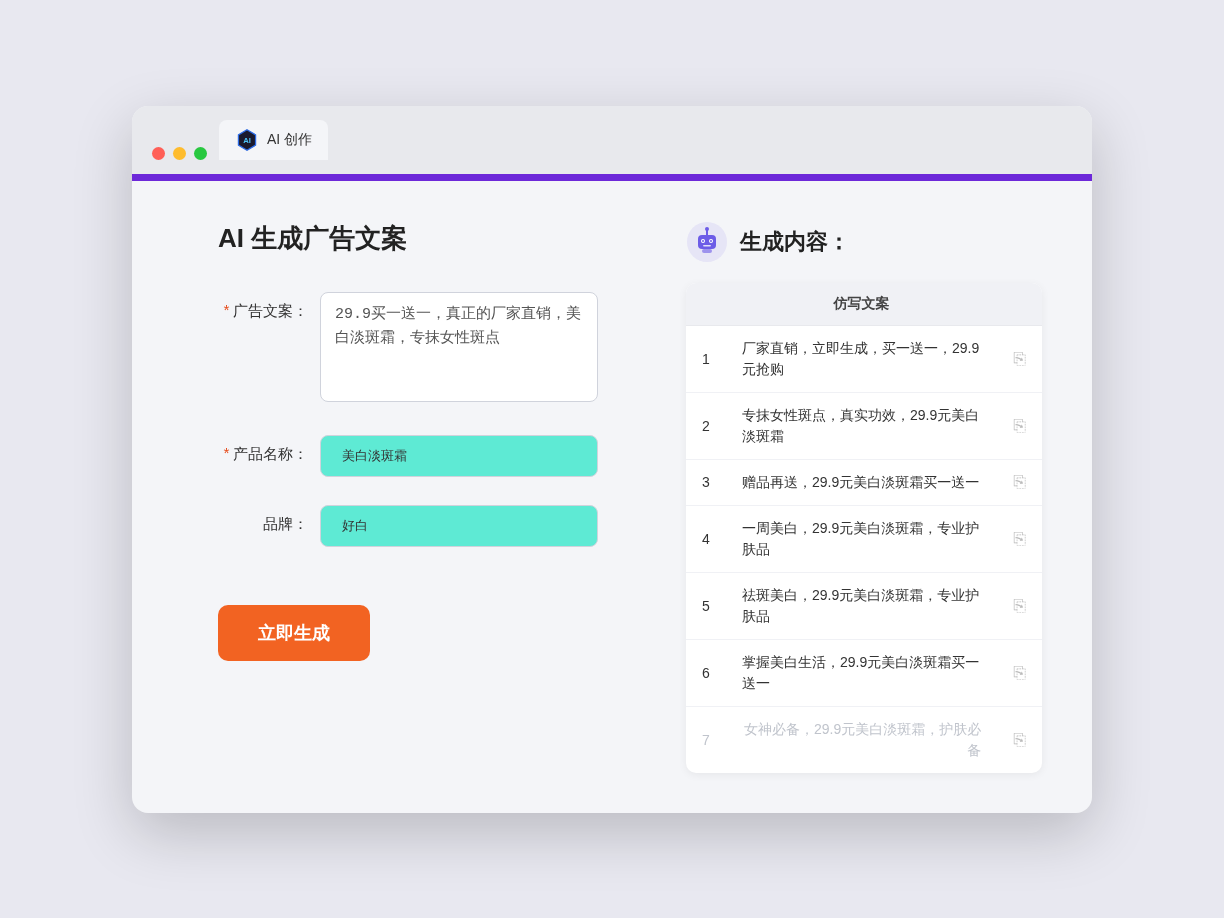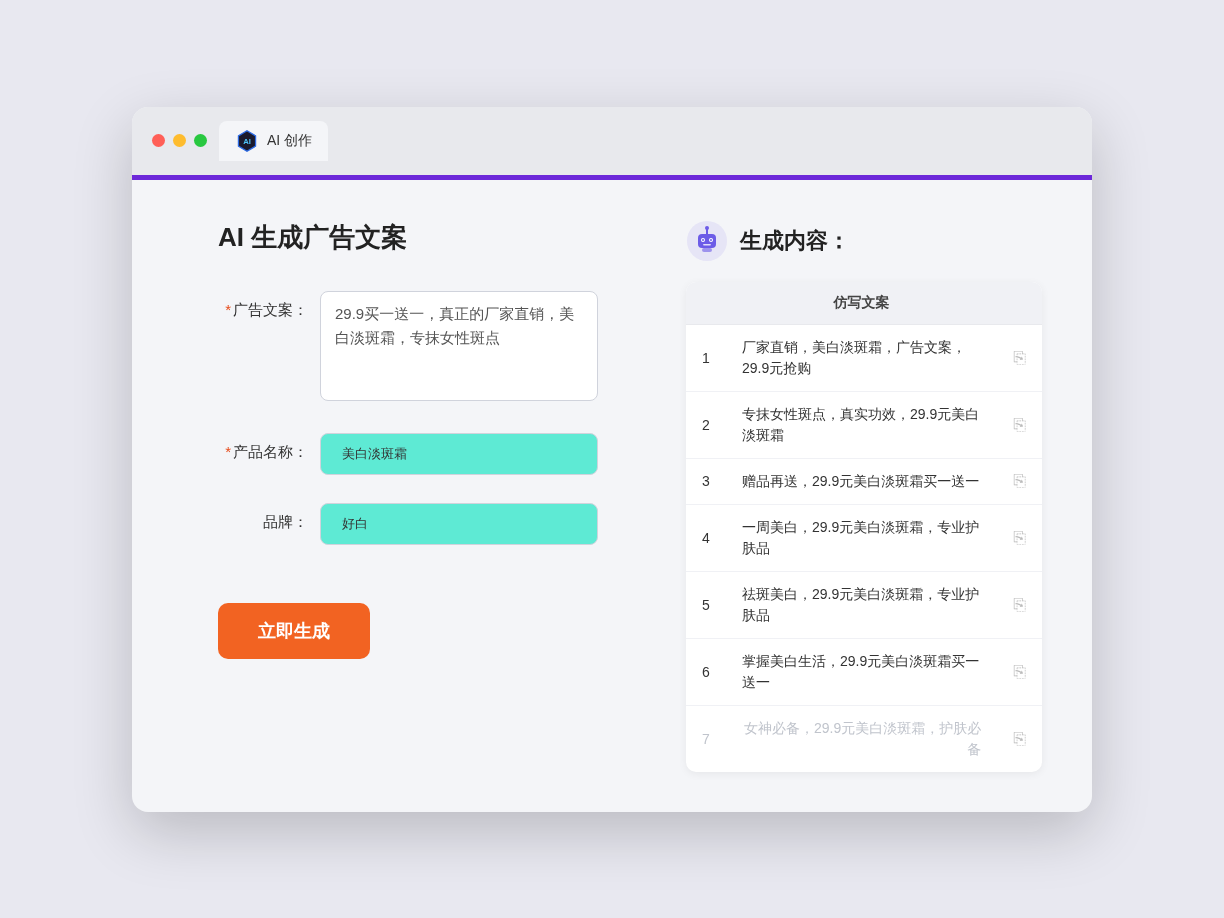--- a/index.html
+++ b/index.html
@@ -17,23 +17,23 @@
       background: #f4f5f8;
       border-radius: 16px;
       box-shadow: 0 20px 60px rgba(0,0,0,0.2);
       overflow: hidden;
     }
 
     .title-bar {
       background: #e8e9ed;
       padding: 14px 20px;
       display: flex;
-      align-items: center;
+      align-items: flex-end;
       gap: 12px;
-      border-bottom: 5px solid #6d28d9;
+      border-bottom: 7px solid #6d28d9;
     }
 
     .traffic-lights {
       display: flex;
       gap: 8px;
     }
 
     .traffic-light {
       width: 13px;
       height: 13px;
@@ -77,20 +77,21 @@
       font-size: 26px;
       font-weight: 600;
       color: #222;
       margin-bottom: 36px;
     }
 
     .form-group {
       display: flex;
       align-items: flex-start;
       margin-bottom: 28px;
+      font-family: Liberation Mono, monospace;
     }
 
     .form-label {
       font-size: 15px;
       color: #333;
       white-space: nowrap;
       padding-top: 10px;
       min-width: 90px;
       text-align: right;
     }
@@ -324,21 +325,21 @@
         <thead>
           <tr>
             <th></th>
             <th>仿写文案</th>
             <th class="col-action"></th>
           </tr>
         </thead>
         <tbody id="results-body">
         <tr>
               <td class="row-num">1</td>
-              <td class="row-text">厂家直销，美白淡斑霜，广告文案，29.9元抢购</td>
+              <td class="row-text">厂家直销，立即生成，买一送一，29.9元抢购</td>
               <td class="col-action"><span class="copy-icon">⎘</span></td>
             </tr>
             <tr>
               <td class="row-num">2</td>
               <td class="row-text">专抹女性斑点，真实功效，29.9元美白淡斑霜</td>
               <td class="col-action"><span class="copy-icon">⎘</span></td>
             </tr>
             <tr>
               <td class="row-num">3</td>
               <td class="row-text">赠品再送，29.9元美白淡斑霜买一送一</td>

